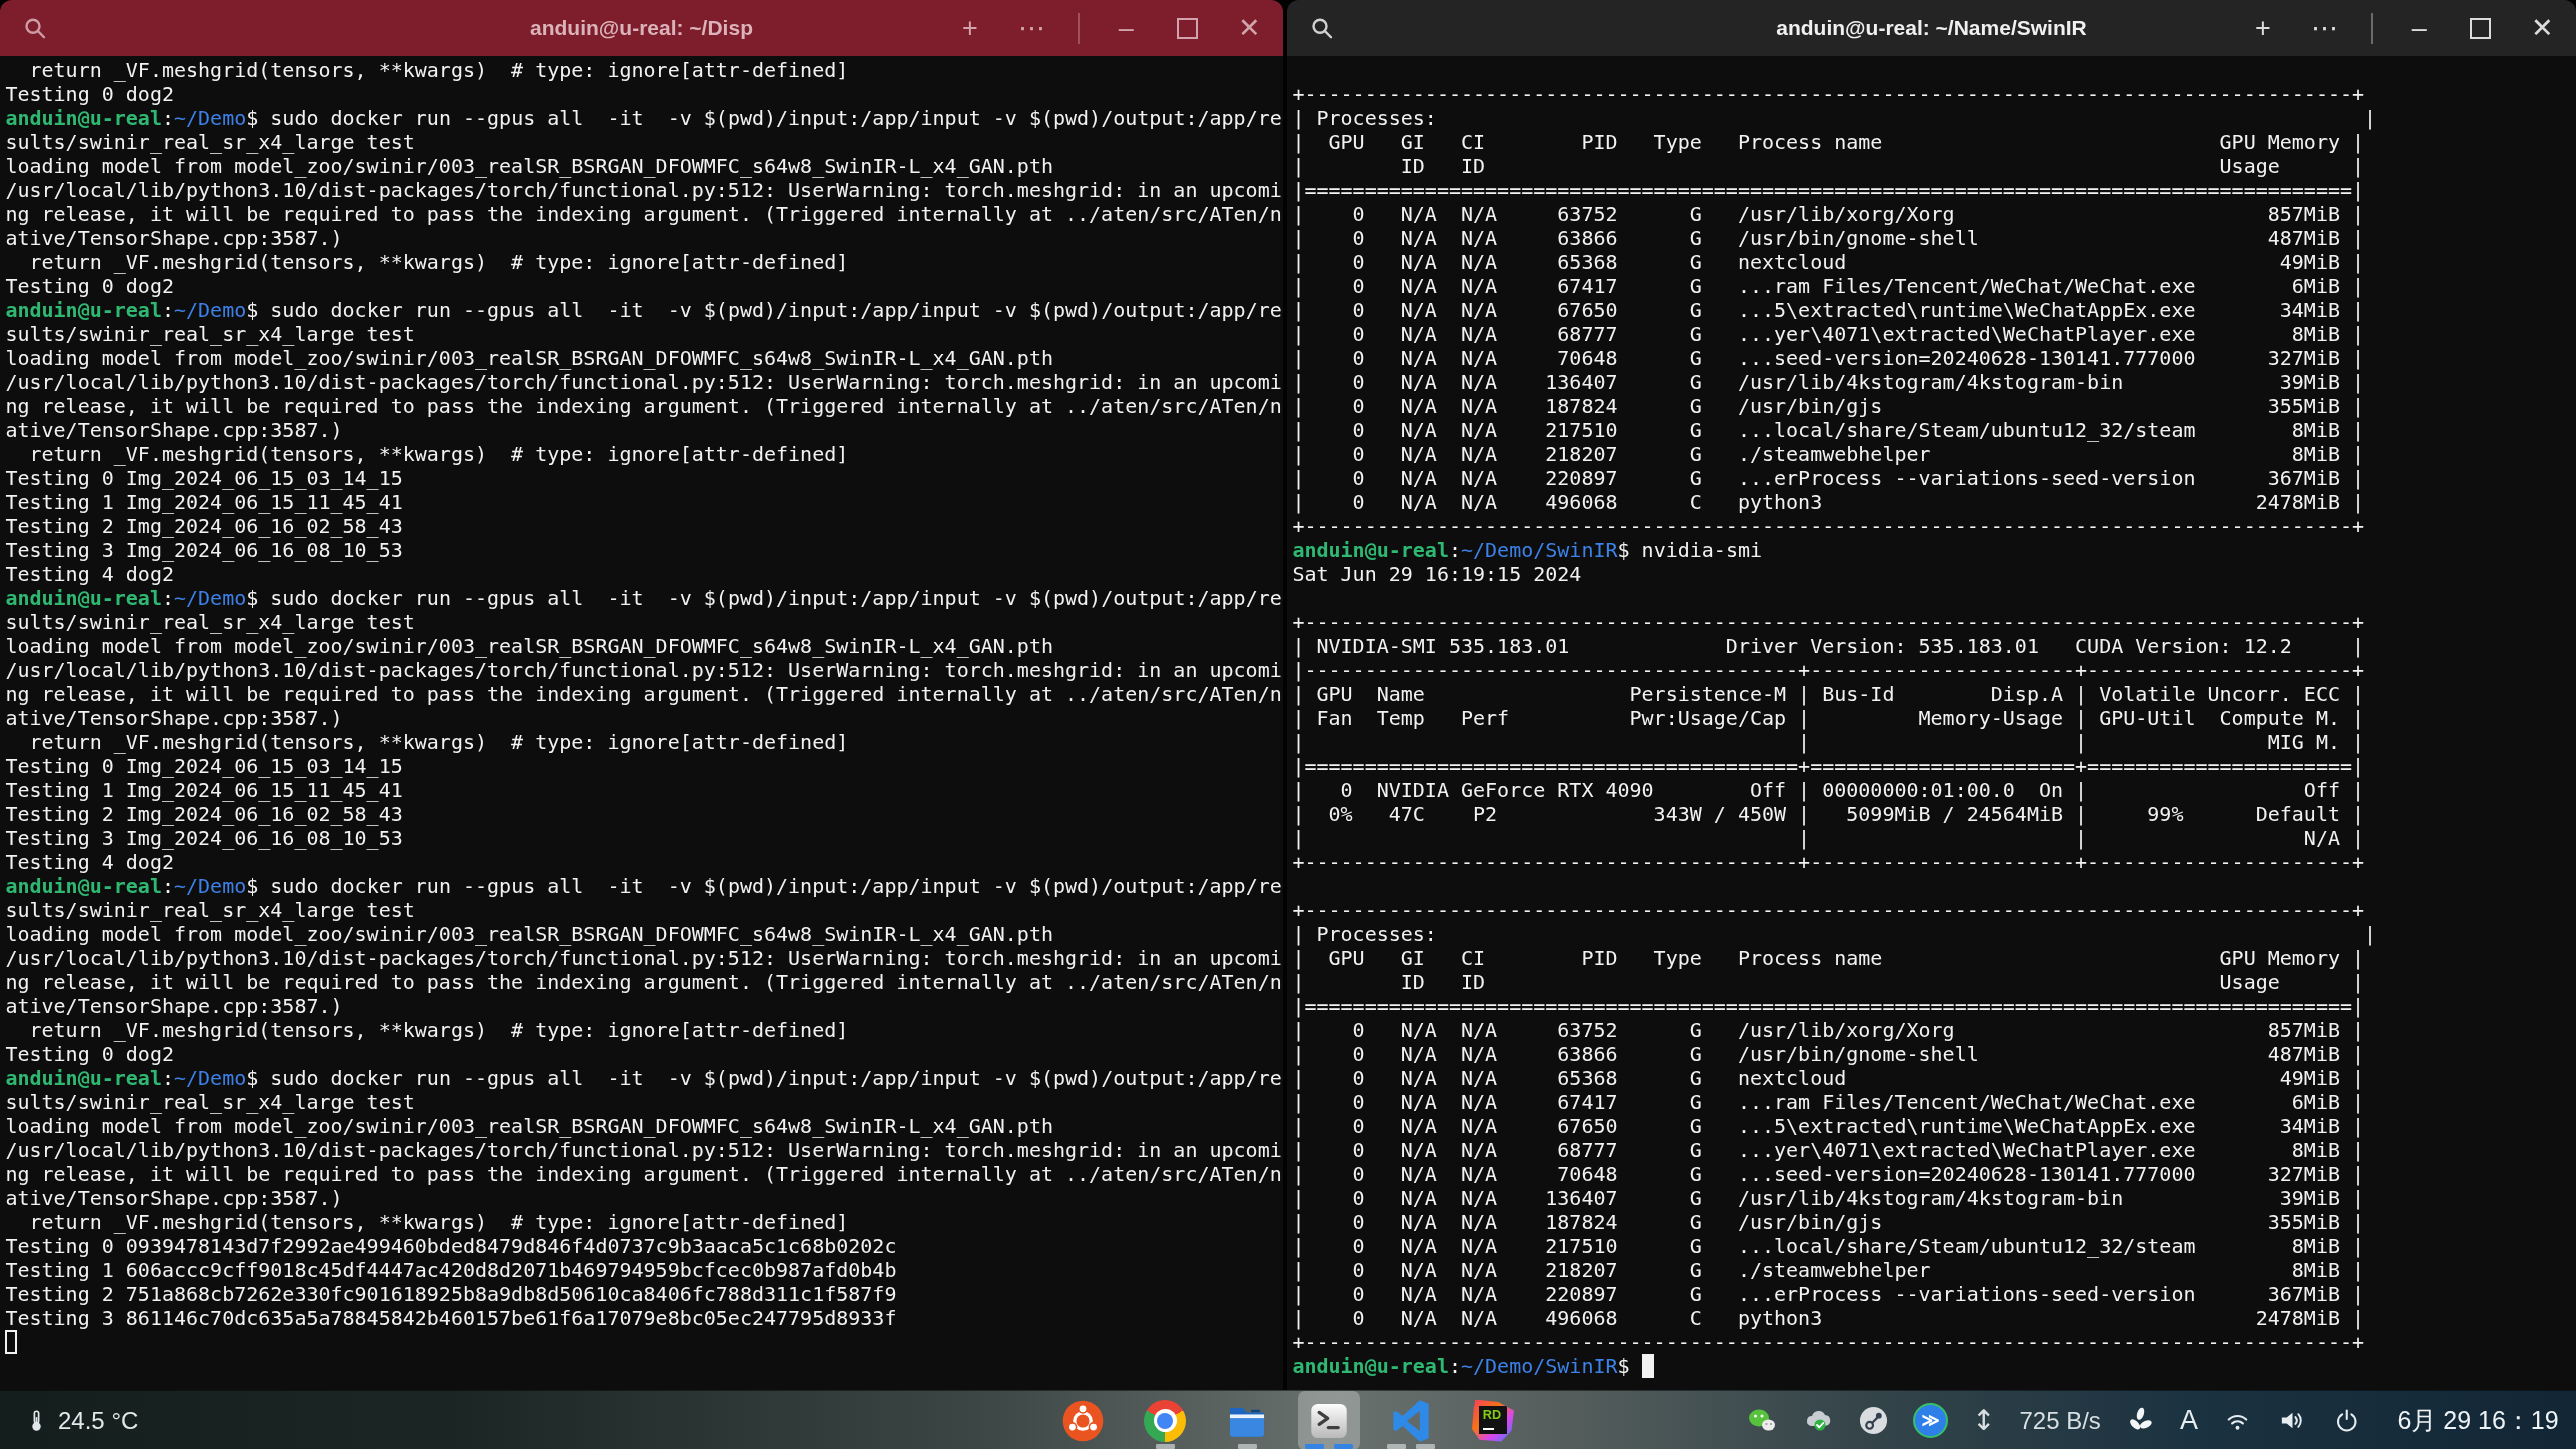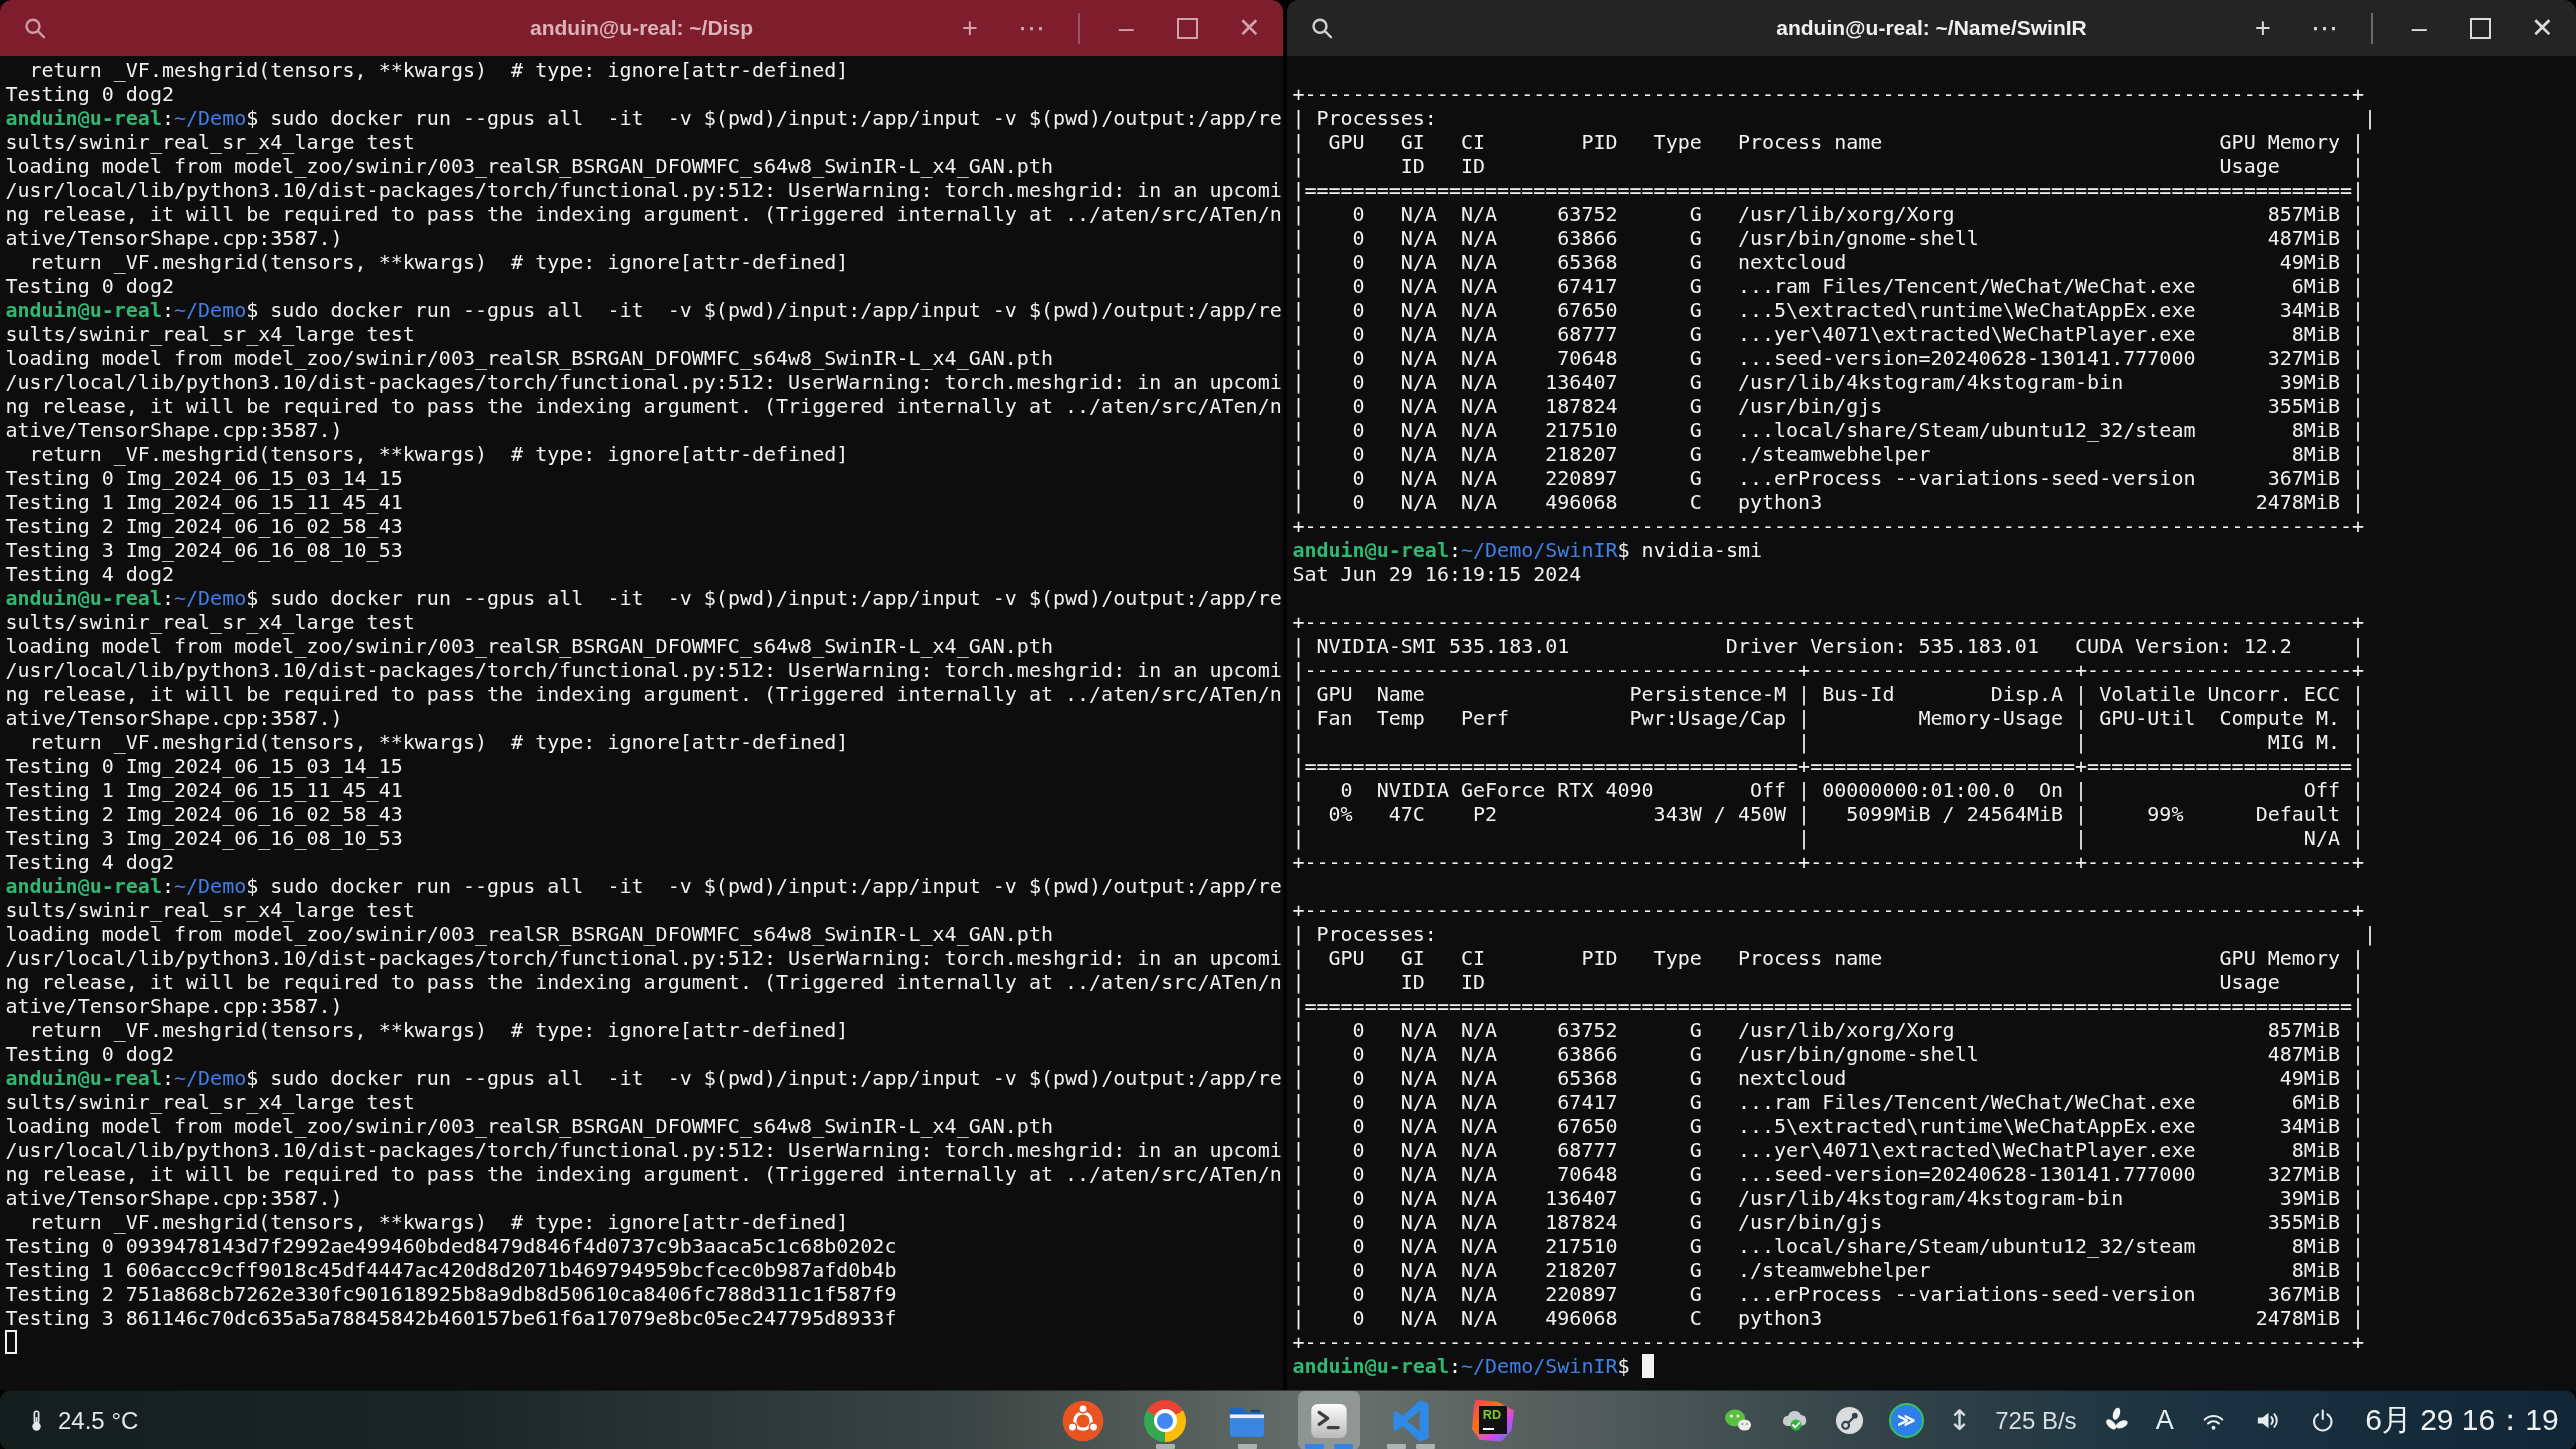--- a/index.html
+++ b/index.html
@@ -33,21 +33,21 @@
   .seg-fg{color:var(--terminal_fg);}
   .seg-green{color:var(--prompt_green);font-weight:bold;}
   .seg-blue{color:var(--path_blue);font-weight:normal;}
   .seg-cursorBlock{background:var(--terminal_fg);}
   .seg-cursorHollow{box-shadow:inset 0 0 0 2px var(--terminal_fg);}
 
   
   .taskbar{position:absolute;left:0;top:1390px;width:2576px;height:59px;
     background:linear-gradient(90deg,#141e1d 0%,#1c2625 18%,#3c4644 38%,#68716e 52%,#565f5d 60%,
                #35454a 72%,#1b3240 85%,#122636 100%);
-    border-top:0.7px solid rgba(0,0,0,.45);display:flex;align-items:center;border-radius:10px;}
+    border-top:0.7px solid rgba(0,0,0,.45);display:flex;align-items:center;}
   .tb-temp{display:flex;align-items:center;gap:8px;margin-left:23px;color:#e3e8ea;font-size:24px;}
 
   .dock{position:absolute;left:50%;top:0;height:59px;transform:translateX(-50%);
         display:flex;align-items:center;gap:20px;}
   .dock-item{position:relative;width:62px;height:59px;display:flex;align-items:center;justify-content:center;}
   .dock-item.active{background:rgba(255,255,255,.27);border-radius:6.7px;}
   .ind-row{position:absolute;bottom:0.7px;left:0;right:0;display:flex;justify-content:center;gap:9.4px;}
   .ind{width:19px;height:5.4px;border-radius:1.3px;}
   .ind-blue{background:var(--indicator_blue);}
   .ind-gray{background:rgba(200,204,206,.75);}
@@ -66,21 +66,21 @@
     color:#84cc16;font-weight:bold;font-size:12.7px;padding:2px 0 0 3.4px;box-sizing:border-box;}
   .rider-bar{position:absolute;left:3.4px;bottom:4px;width:11.4px;height:2.7px;background:#fff;}
 
   .sync-icon{width:31px;height:31px;border-radius:50%;background:#2f7fe8;border:2.7px solid #35c06a;
     color:#fff;display:flex;align-items:center;justify-content:center;font-size:17.4px;font-weight:bold;}
 
   .tray{margin-left:auto;margin-right:17.4px;display:flex;align-items:center;gap:24px;color:#dfe6e9;}
   .tray-text{font-size:24px;color:#d7dfe3;}
   .tray-arrow{font-size:28px;color:#d7dfe3;font-family:"DejaVu Sans",sans-serif;}
   .tray-ime{font-size:27px;color:#e7eef1;}
-  .tray-clock{font-size:30px;color:#eef3f5;white-space:nowrap;margin-left:4px;}
+  .tray-clock{font-size:25px;color:#eef3f5;white-space:nowrap;margin-left:12px;}
   .icon{display:flex;align-items:center;justify-content:center;}
 </style>
 </head>
 <body>
 
 <div class="window" id="win-left">
   <div class="titlebar tb-left">
     <div class="tb-search">
       <svg width="24" height="24" viewBox="0 0 24 24">
           <circle cx="10" cy="10" r="6.5" fill="none" stroke="currentColor" stroke-width="2.4"></circle>

